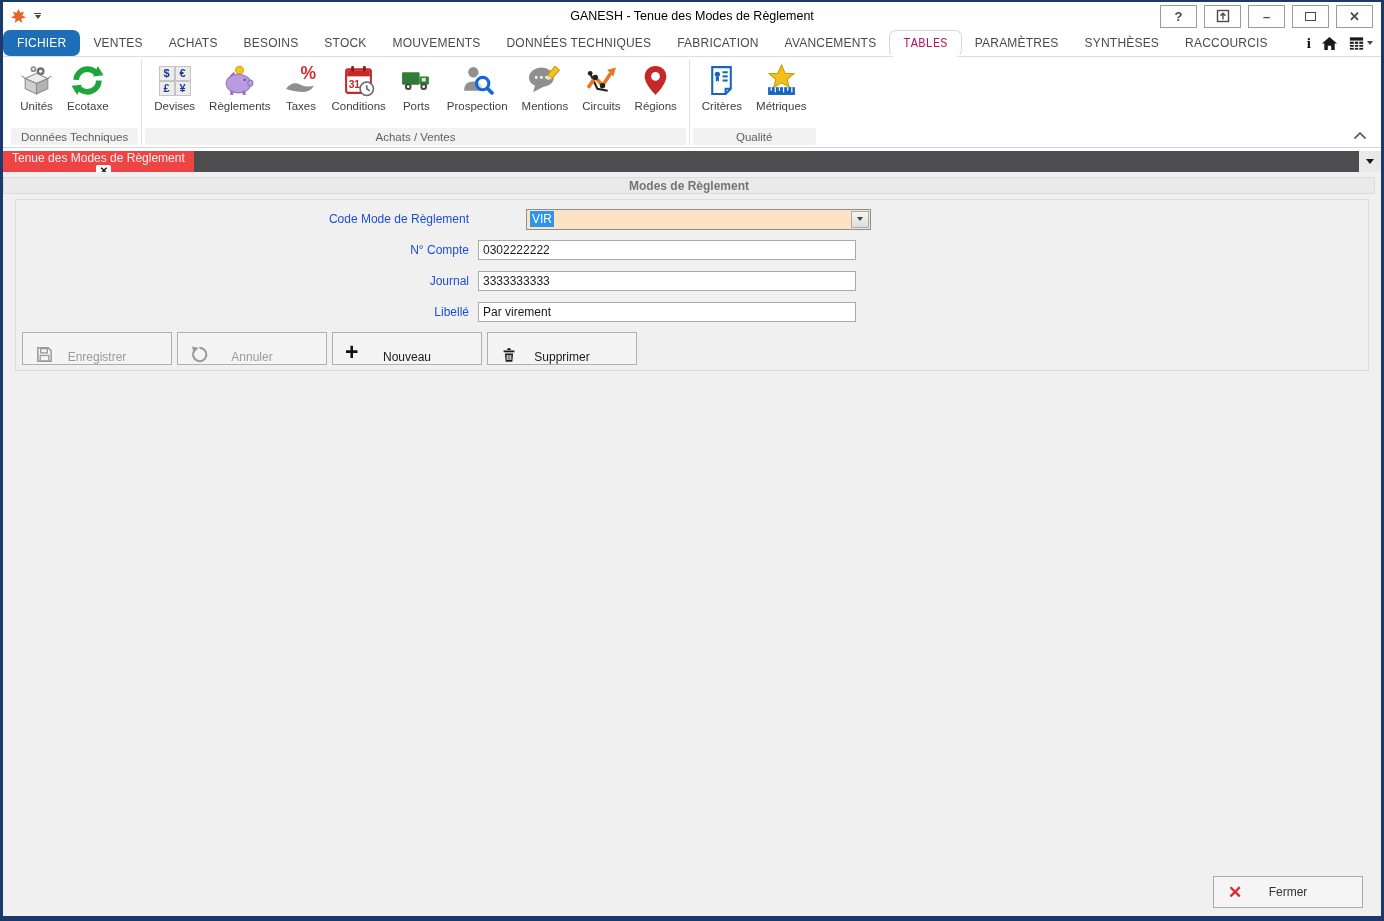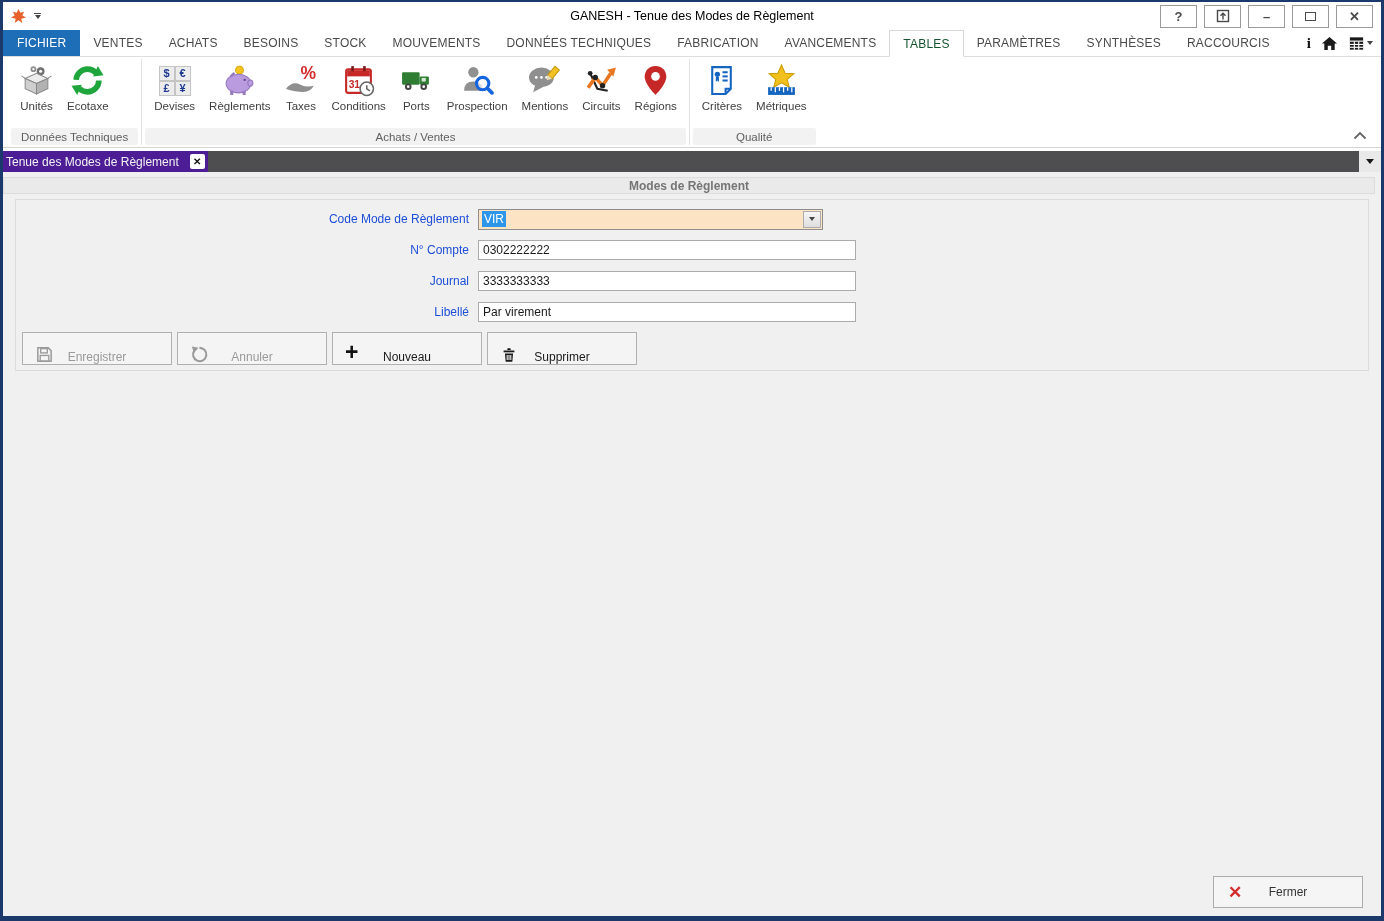--- a/index.html
+++ b/index.html
@@ -16,56 +16,56 @@
   .qat-arrow { width:9px; display:flex; flex-direction:column; align-items:center; cursor:default; }
   .qat-arrow .bar { width:7px; height:0; border-top:1px solid #444; margin-bottom:1px; }
   .qat-arrow .tri { width:0; height:0; border-left:3.5px solid transparent; border-right:3.5px solid transparent; border-top:4px solid #444; }
   .title-text { position:absolute; left:0; right:0; text-align:center; font-size:12.5px; color:#000000; pointer-events:none; }
   .win-controls { margin-left:auto; display:flex; gap:7px; padding-right:8px; }
   .win-btn { width:37px; height:23px; background:#fff; border:1px solid #9a9a9a; display:flex; align-items:center; justify-content:center; color:#4a4a4a; font-size:13px; font-weight:bold; cursor:default; }
   .maxbox { width:11px; height:9px; border:1.6px solid #4a4a4a; }
 
   
   .menubar { height:26px; background:#fff; display:flex; align-items:stretch; position:relative; z-index:3; flex:0 0 auto; }
-  .menu-tab { display:flex; align-items:center; padding:0 13px; font-size:12px; color:#4a4a4a; letter-spacing:0.2px; cursor:default; }
+  .menu-tab { display:flex; align-items:center; padding:0 13px; font-size:12px; color:#4a4a4a; letter-spacing:0.2px; cursor:default;border-radius:7px; }
   .menu-tab.file { background:#1E6DB7; color:#fff; padding:0 14px; }
-  .menu-tab.selected { background:#fff; border:1px solid #D7D7D7; border-bottom:1px solid #fff; margin-bottom:-1px; color:#14532d; }
+  .menu-tab.selected { background:#fff; border:1px solid #D7D7D7; border-bottom:1px solid #fff; margin-bottom:-1px; color:#be185d;font-family:Liberation Mono, monospace; }
   .menu-icons { margin-left:auto; display:flex; align-items:center; gap:10px; padding-right:8px; }
   .mi { display:flex; align-items:center; cursor:default; }
   .info-glyph { font-family:"Liberation Serif", serif; font-weight:800; font-size:15px; color:#111; }
   .dd-tri { width:0; height:0; border-left:3px solid transparent; border-right:3px solid transparent; border-top:4px solid #444; margin-left:2px; }
 
   
   .ribbon { height:92px; background:#fff; border-top:1px solid #DEDEDE; border-bottom:1px solid #D5D5D5; display:flex; align-items:stretch; padding-left:6px; position:relative; flex:0 0 auto; }
   .rgroup { display:flex; flex-direction:column; }
   .rgroup-items { flex:1; display:flex; align-items:flex-start; padding:4px 4px 0 4px; }
   .rgroup-label { height:17px; background:#F2F2F2; border-radius:2px; margin:0 2px 2px 2px; font-size:11.5px; color:#5f5f5f; display:flex; align-items:center; justify-content:center; padding:0 10px; }
   .rsep { width:1px; background:#E2E2E2; margin:2px 1px; }
   .ritem { display:flex; flex-direction:column; align-items:center; padding:1px 7px; cursor:default; }
   .ricon { height:37px; display:flex; align-items:center; justify-content:center; }
   .rlabel { font-size:11.5px; color:#3f3f3f; margin-top:1px; white-space:nowrap; }
   .devgrid { display:grid; grid-template-columns:16px 16px; grid-template-rows:15px 15px; }
   .devgrid span { background:#ECECEC; border:1px solid #C4C4C4; color:#1F3A93; font-weight:bold; font-size:11px; display:flex; align-items:center; justify-content:center; }
   .ribbon-collapse { position:absolute; right:14px; bottom:3px; cursor:default; }
 
   
   .tabstrip { height:21px; background:#4E4E51; display:flex; align-items:stretch; position:relative; flex:0 0 auto; margin-top:3px; }
-  .doc-tab { background:#4c1d95; color:#F2F2F2; font-size:12px; display:flex; align-items:center; padding:0 3px; cursor:default; }
+  .doc-tab { background:#ef4444; color:#F2F2F2; font-size:12px; display:flex; align-items:center; padding:0 9px; cursor:default;flex-direction:column; }
   .doc-tab-close { width:15px; height:15px; background:#FFF; border-radius:2px; color:#111; font-size:10px; font-weight:bold; display:flex; align-items:center; justify-content:center; margin-left:11px; cursor:pointer; }
   .strip-dd { margin-left:auto; width:22px; background:#E9E9E9; display:flex; align-items:center; justify-content:center; cursor:default; }
   .strip-dd .tri { width:0; height:0; border-left:4px solid transparent; border-right:4px solid transparent; border-top:5px solid #1a1a1a; }
 
   
   .content { flex:1; background:#F0F0F0; position:relative; }
   .form-header { position:absolute; left:0; right:6px; top:5px; height:17px; background:#EAEAEA; border:1px solid #DCDCDC; display:flex; align-items:center; justify-content:center; font-size:12px; font-weight:bold; color:#757575; }
   .form-panel { position:absolute; left:12px; right:12px; top:27px; height:172px; border:1px solid #DBDBDB; }
   .field-row { position:absolute; left:0; right:0; height:20px; display:flex; align-items:center; }
   .field-label { width:462px; text-align:right; padding-right:9px; font-size:12px; color:#1d4ed8; }
   .tinput { width:378px; height:20px; border:1px solid #ABABAB; background:#fff; font-family:"Liberation Sans", sans-serif; font-size:12px; color:#1a1a1a; padding:0 4px; }
-  .combo { width:345px; height:21px; border:1px solid #8E8E8E; background:#FBE3C3; position:relative; display:flex; align-items:center; padding-left:3px; }
+  .combo { width:345px; height:21px; border:1px solid #8E8E8E; background:#FBE3C3; position:relative; display:flex; align-items:center; padding-left:3px;margin-left:48px; }
   .combo-sel { background:#2E96EA; color:#fff; font-size:12px; padding:1px 2px; }
   .combo-btn { position:absolute; right:1px; top:1px; bottom:1px; width:18px; background:linear-gradient(#F6F6F6,#DDDDDD); border:1px solid #ACACAC; display:flex; align-items:center; justify-content:center; cursor:pointer; }
   .combo-btn .tri { width:0; height:0; border-left:3.5px solid transparent; border-right:3.5px solid transparent; border-top:4.5px solid #444; }
 
   .btn-row { position:absolute; left:6px; top:132px; display:flex; gap:5px; }
   .act-btn { width:150px; height:33px; background:#F4F4F4; border:1px solid #B0B0B0; position:relative; display:flex; align-items:flex-end; justify-content:center; font-size:12px; color:#1a1a1a; cursor:pointer; }
   .act-btn .bicon { position:absolute; left:12px; display:flex; align-items:center; }
   .act-btn.disabled { color:#9A9A9A; cursor:default; }
   .plus-glyph { font-size:23px; font-weight:900; color:#111; line-height:1; }
 

